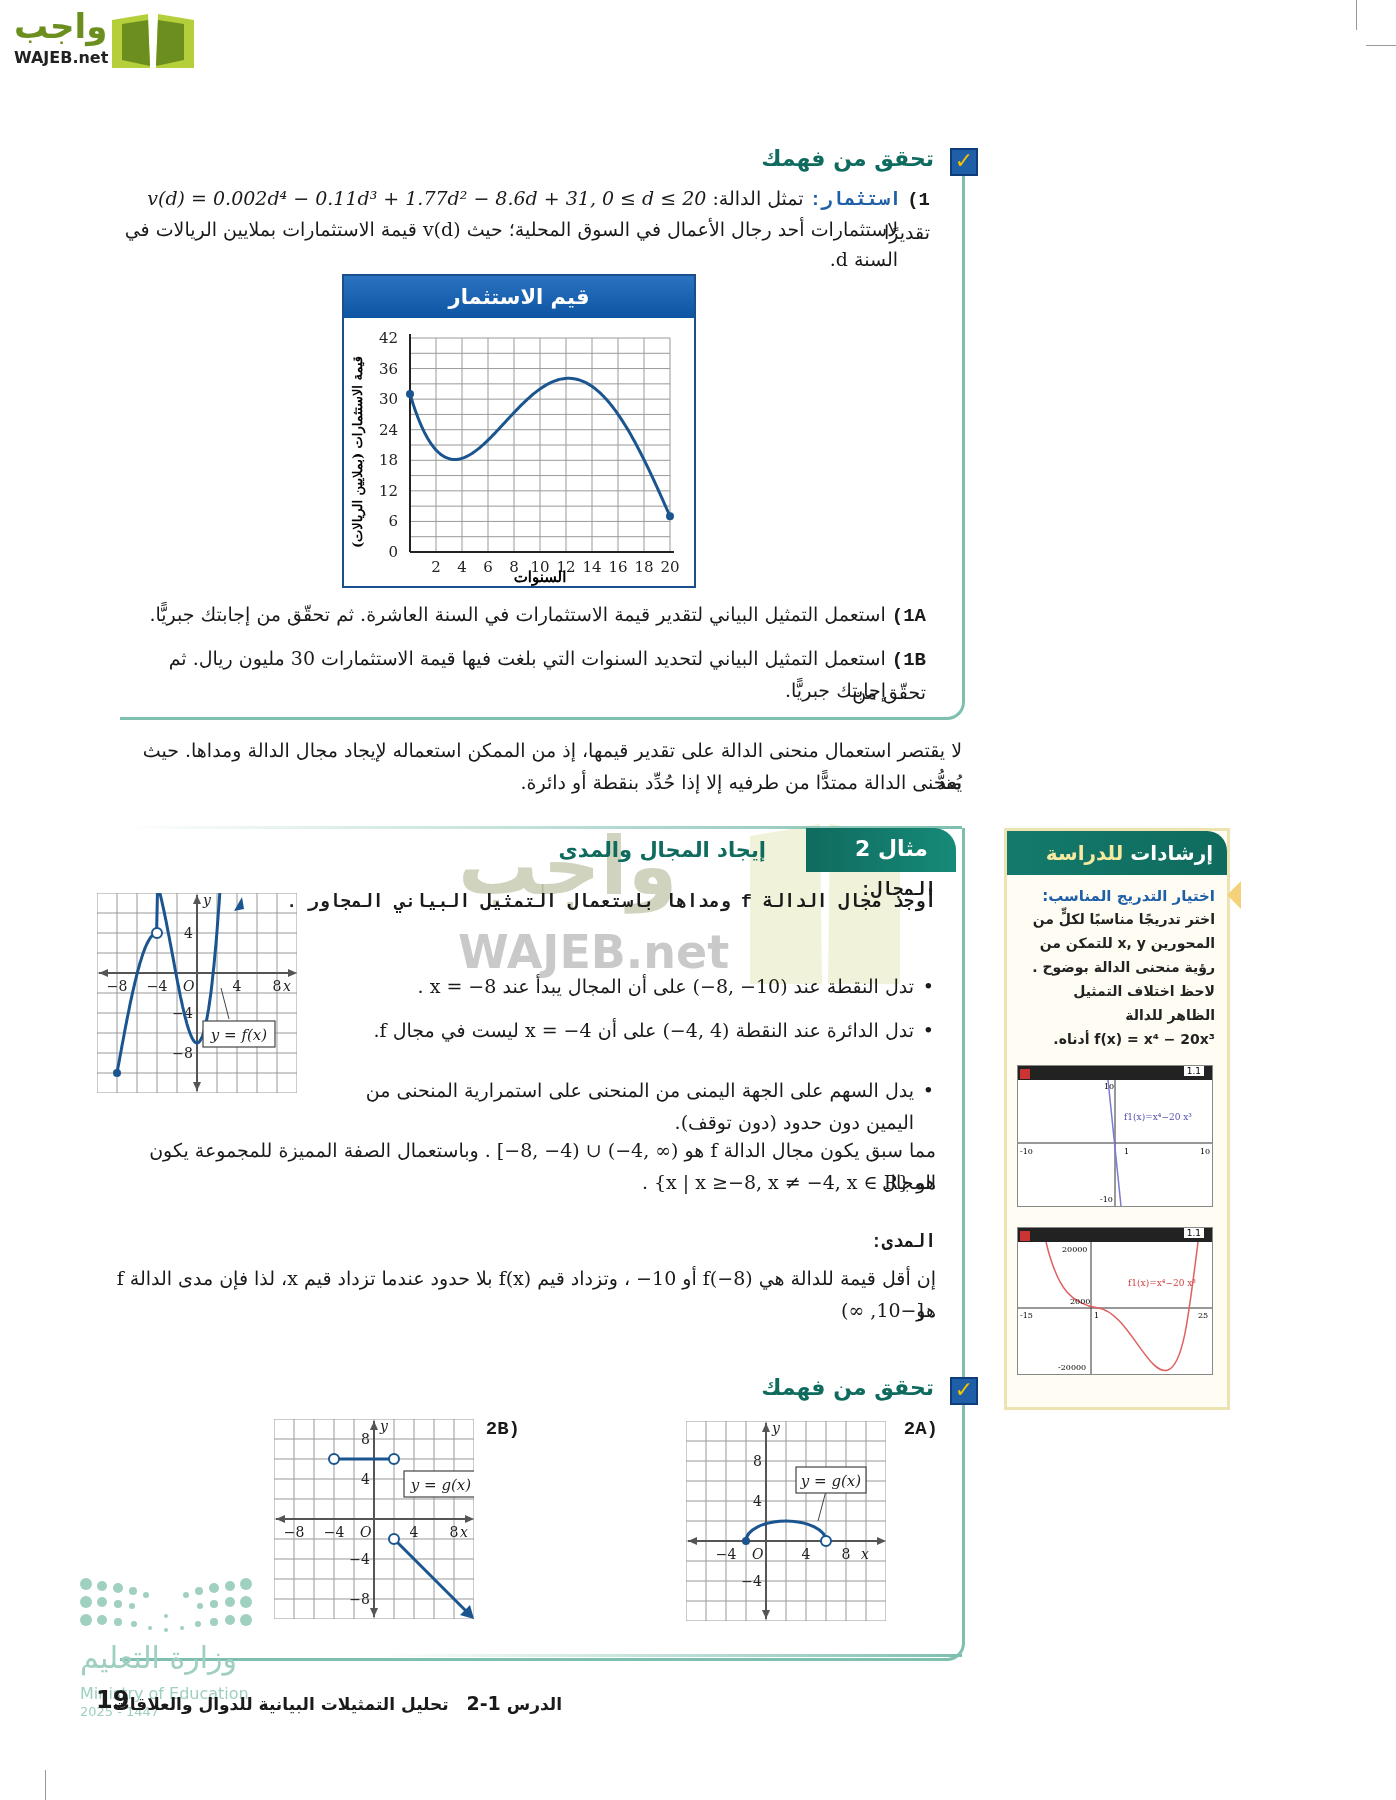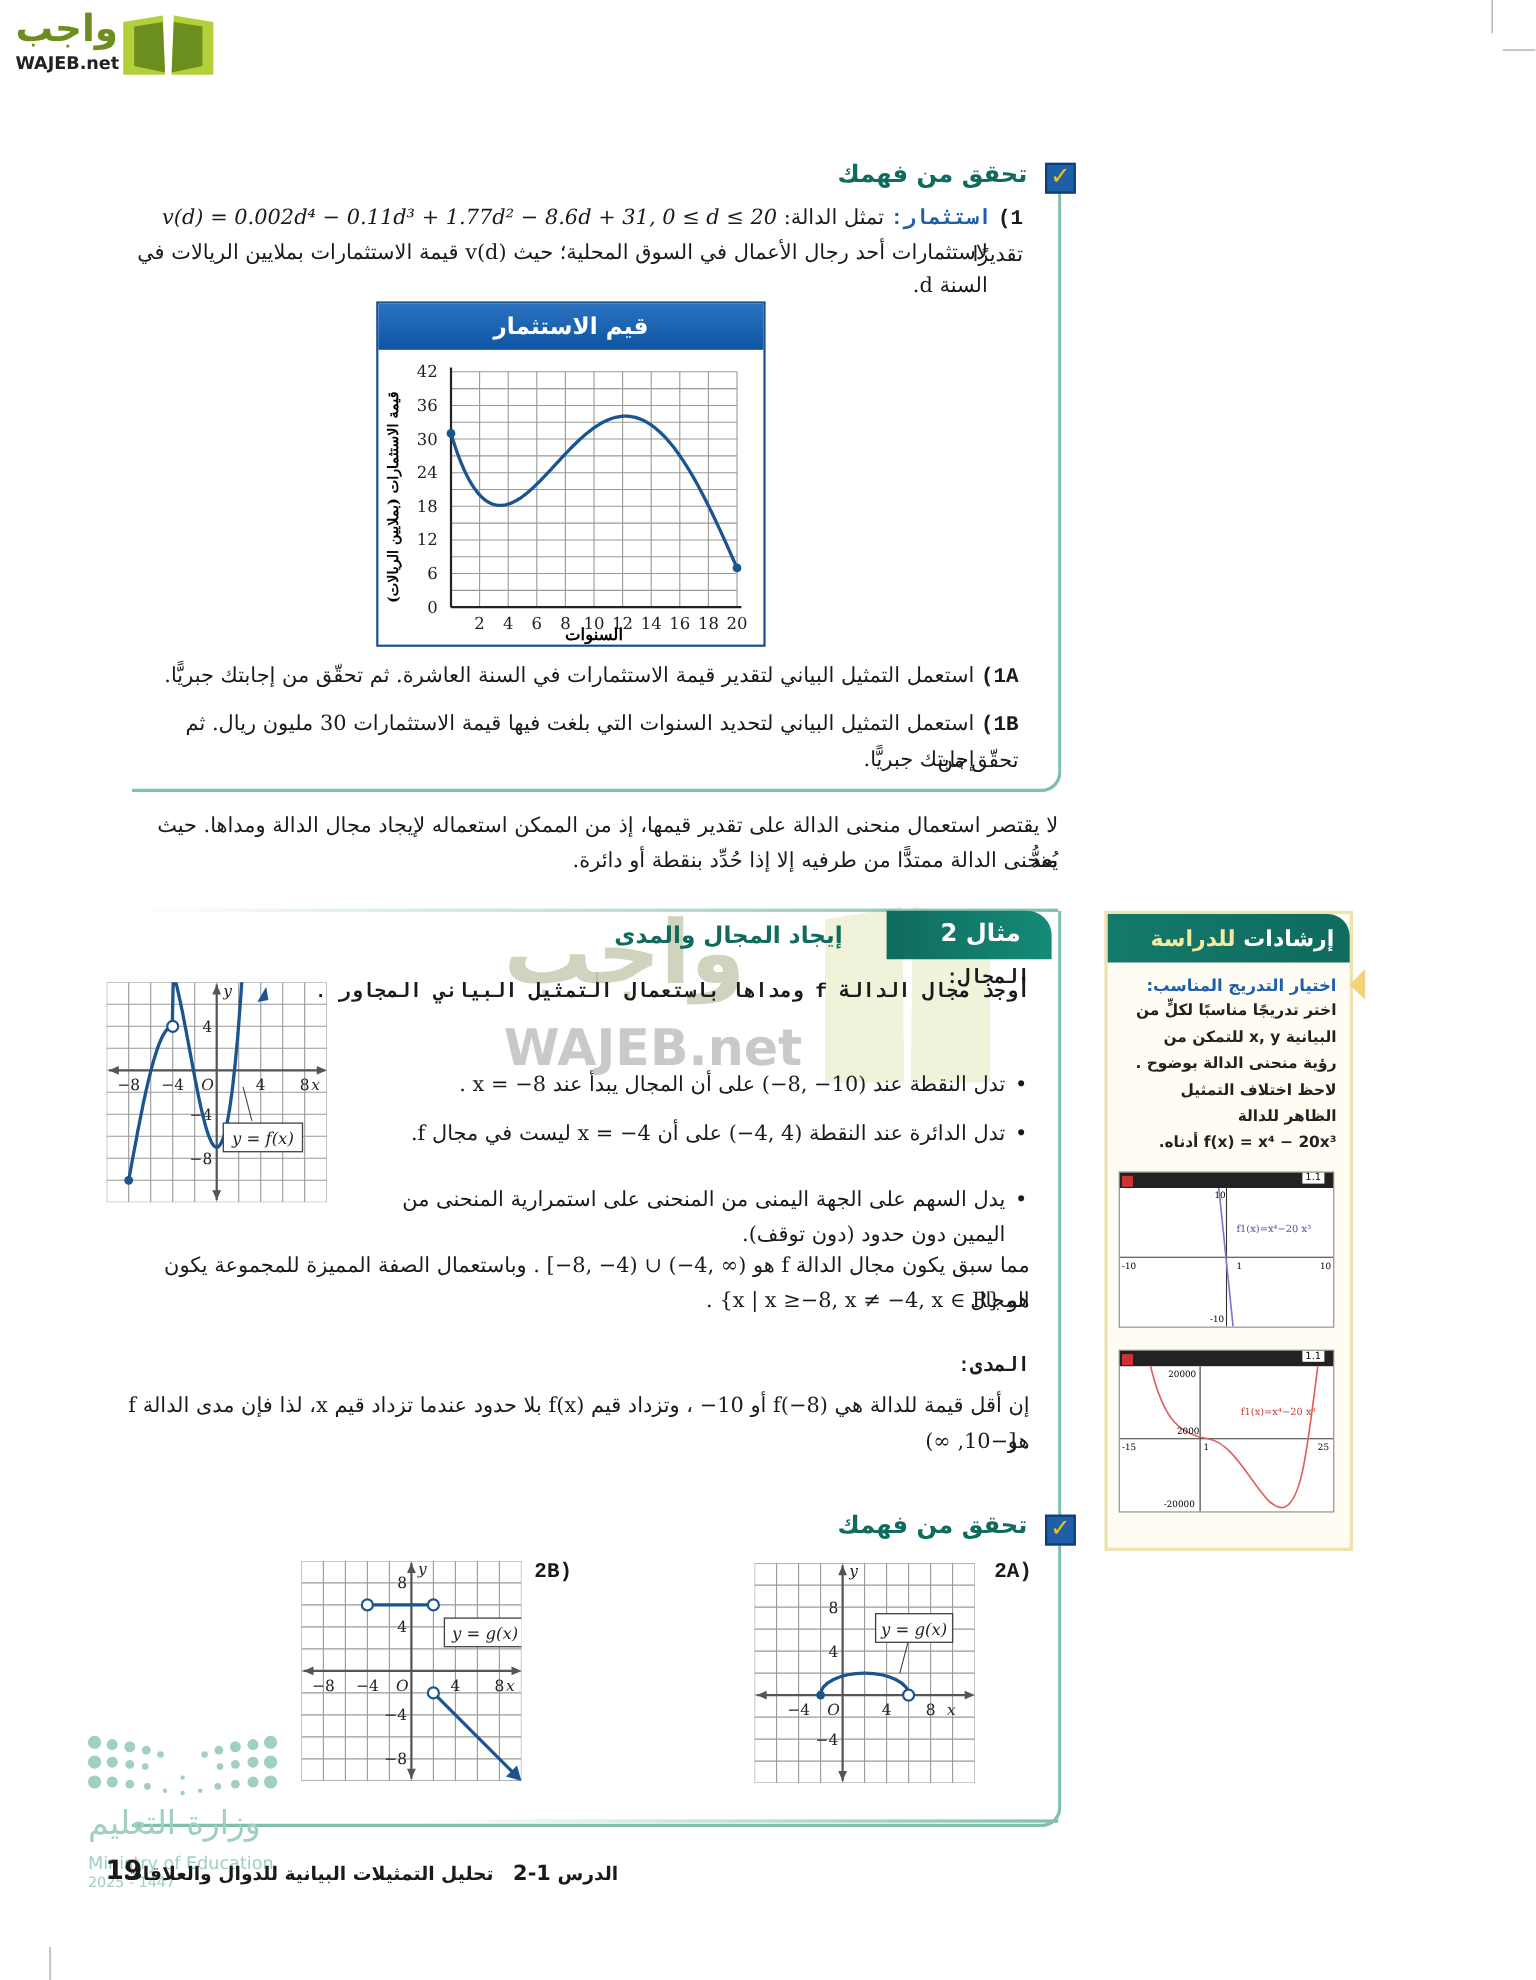--- a/index.html
+++ b/index.html
@@ -236,21 +236,21 @@
 
 <div class="abs tips" style="left:1004px;top:828px;width:220px;height:576px;">
   <div class="tips-head rtl" style="height:44px;line-height:44px;padding-right:14px;">
     <span>إرشادات</span>
     <span style="color:#f8e9a0;">للدراسة</span>
   </div>
   <div class="abs" style="right:-14px;top:50px;width:0;height:0;border-top:14px solid transparent;border-bottom:14px solid transparent;border-right:14px solid #f3d27a;"></div>
   <div class="rtl tips-sub" style="padding:12px 12px 0 6px;">اختيار التدريج المناسب:</div>
   <div class="rtl tips-body" style="padding:2px 12px 0 6px;">
     <div>اختر تدريجًا مناسبًا لكلٍّ من</div>
-    <div>البيانية x, y للتمكن من</div>
+    <div>المحورين x, y للتمكن من</div>
     <div>رؤية منحنى الدالة بوضوح .</div>
     <div>لاحظ اختلاف التمثيل</div>
     <div>الظاهر للدالة</div>
     <div>f(x) = x⁴ − 20x³ أدناه.</div>
   </div>
 
   <div class="abs calc" style="left:10px;top:234px;width:194px;height:140px;">
     <div class="calc-bar">
       <span style="display:inline-block;width:10px;height:10px;background:#c33;margin:2px;"></span>
       <span class="abs" style="right:8px;top:0;background:#fff;color:#000;font-size:9px;padding:0 3px;font-family:'DejaVu Sans',sans-serif;">1.1</span>

